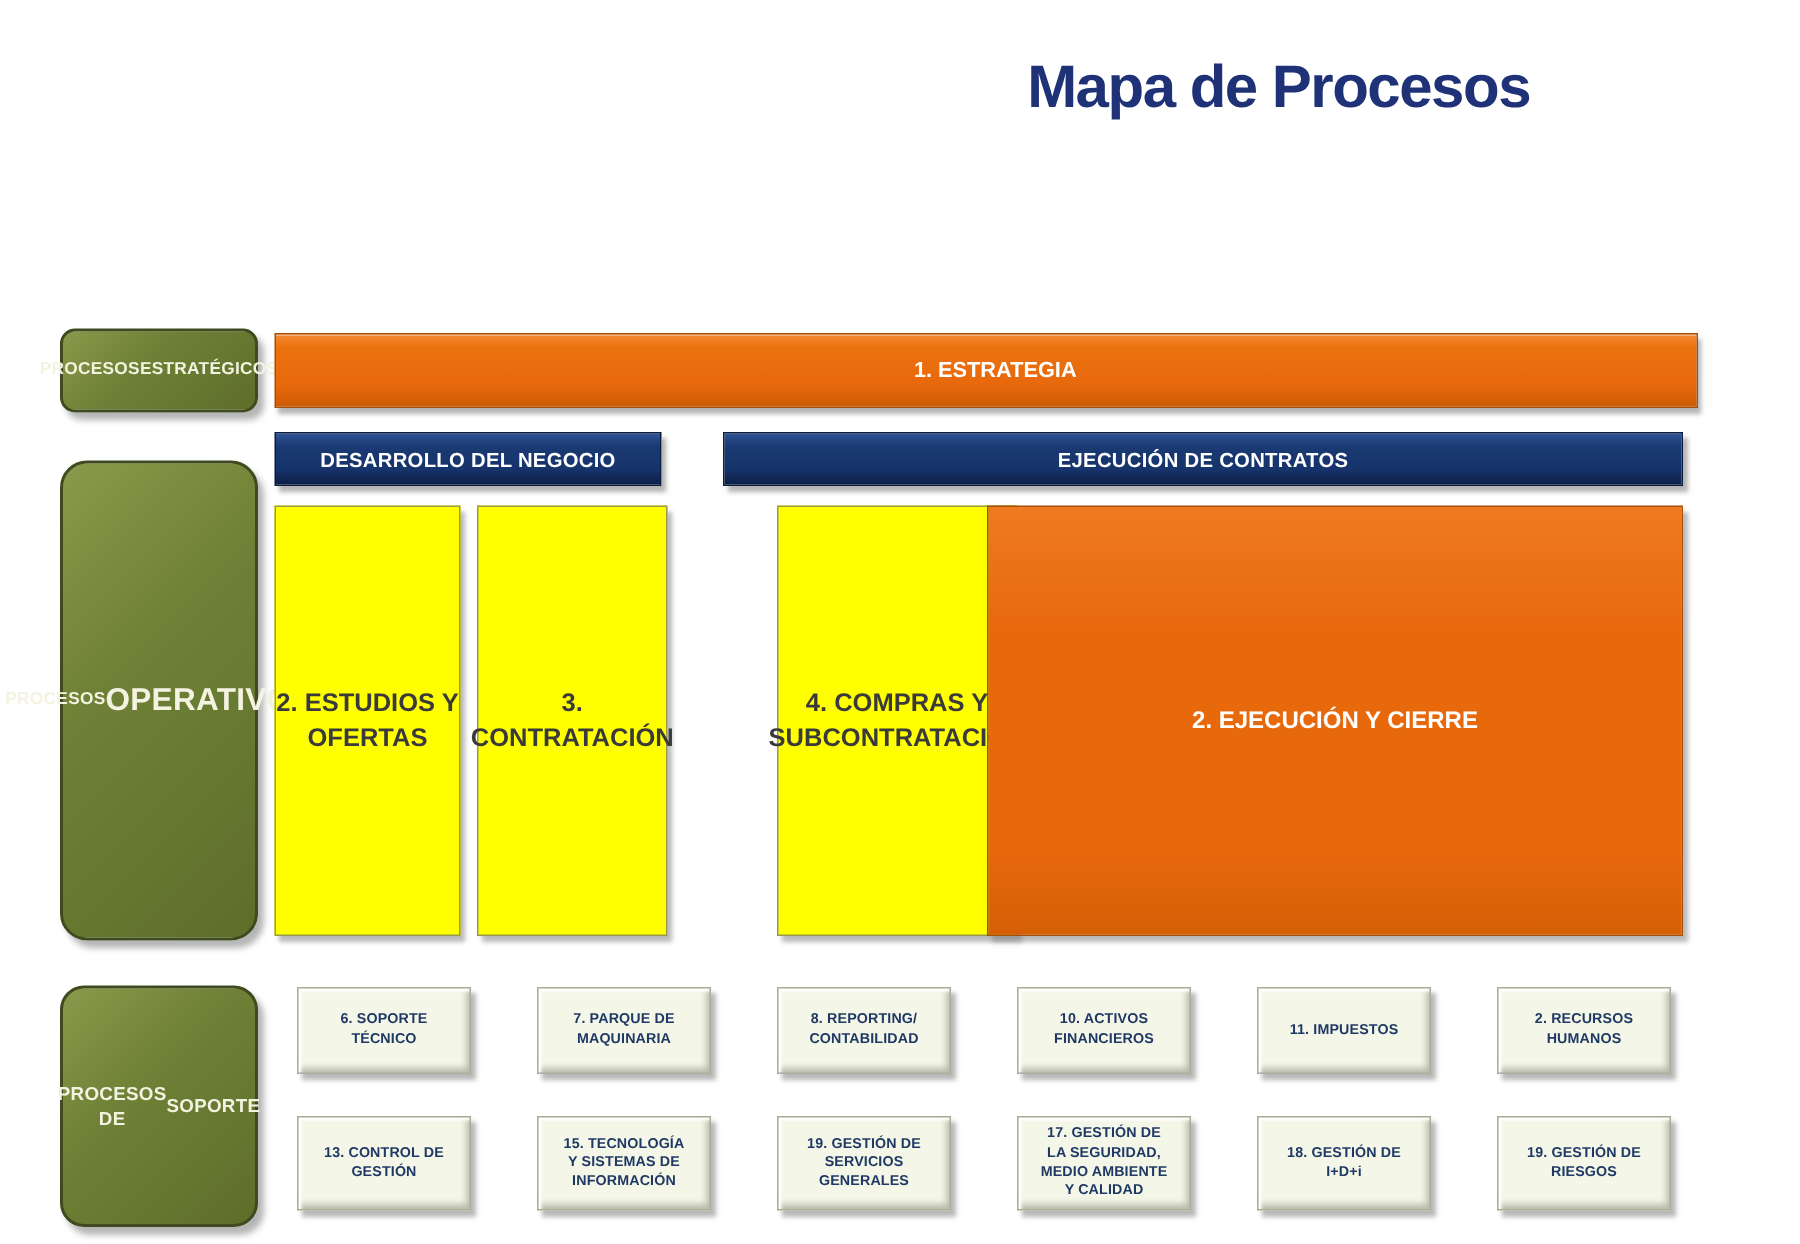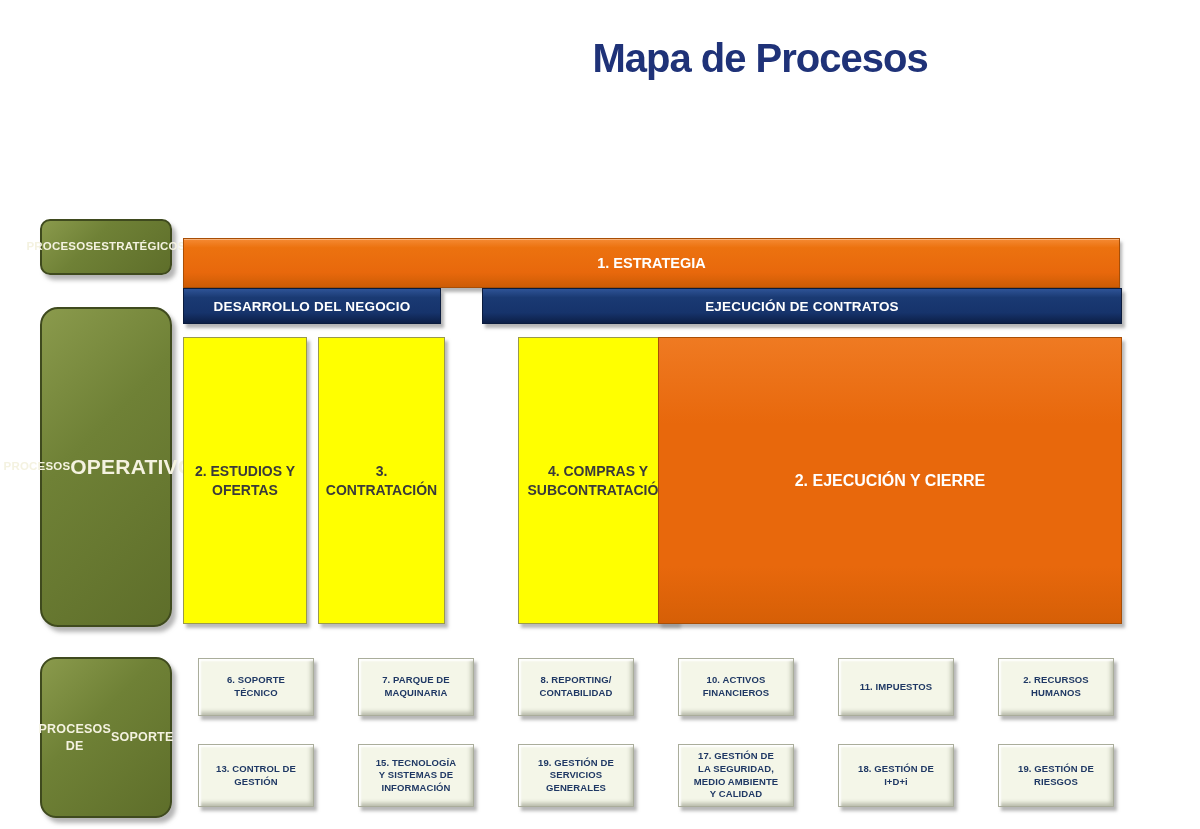--- a/index.html
+++ b/index.html
@@ -1,20 +1,20 @@
 <!DOCTYPE html>
 <html><head>
 <meta charset="utf-8">
 <style>
   html,body{margin:0;padding:0;background:#ffffff;}
   body{font-family:"Liberation Sans",sans-serif;}
   #canvas{position:relative;width:1200px;height:829px;background:#ffffff;overflow:hidden;}
 
   .title{
-    position:absolute;left:500px;top:36px;width:520px;text-align:center;
+    position:absolute;left:500px;top:36px;width:520px;text-align:right;
     font-size:40px;font-weight:bold;color:#1F3278;letter-spacing:-1px;
   }
 
   
   .lane{
     position:absolute;left:40px;width:128px;
     background:linear-gradient(135deg,#8a9a4c 0%,#6f8136 40%,#5e6e2a 100%);
     border:2px solid #3f4a1e;border-radius:12px;
     box-shadow:4px 5px 4px rgba(120,120,120,0.55);
     display:flex;flex-direction:row;align-items:center;justify-content:center;
@@ -22,26 +22,26 @@
   }
   .lane .ln{font-size:11.5px;line-height:1.35;letter-spacing:0.2px;}
   #lane-estrategicos{top:219px;height:52px;border-radius:10px;}
   #lane-operativos{top:307px;height:316px;border-radius:18px;}
   #lane-operativos .ln2{font-size:21px;}
   #lane-soporte{top:657px;height:157px;border-radius:16px;text-align:center;}
   #lane-soporte .ln{font-size:12.5px;}
 
   
   .bar-orange{
-    position:absolute;left:183px;top:238px;width:935px;height:48px;
+    position:absolute;left:183px;top:222px;width:935px;height:48px;
     background:linear-gradient(180deg,#f58a33 0%,#ec720f 18%,#e8680c 70%,#cd5c05 100%);
     border:1px solid #a84e06;
     box-shadow:2px 4px 3px rgba(130,130,130,0.6), inset 0 1px 0 rgba(255,255,255,0.35);
     display:flex;align-items:center;justify-content:center;
-    color:#ffffff;font-weight:bold;font-size:14.5px;
+    color:#ffffff;font-weight:bold;font-size:14.5px;padding-left:12px;
   }
 
   
   .hdr{
     position:absolute;top:288px;height:34px;
     background:linear-gradient(180deg,#2e5396 0%,#1a3a73 25%,#16336b 70%,#0c1f47 100%);
     border:1px solid #0a1b3d;
     box-shadow:3px 4px 3px rgba(130,130,130,0.6);
     display:flex;align-items:center;justify-content:center;
     color:#ffffff;font-weight:bold;font-size:13.5px;letter-spacing:0.2px;
@@ -50,21 +50,21 @@
   #hdr-ejecucion{left:482px;width:638px;}
 
   
   .proc{
     position:absolute;top:337px;height:285px;
     display:flex;align-items:center;justify-content:center;
     text-align:center;font-weight:bold;
     box-shadow:3px 4px 3px rgba(130,130,130,0.55);
   }
   .proc .lbl{white-space:pre-line;line-height:1.35;}
-  .proc-yellow{background:#ffff00;border:1px solid #99994d;color:#3a3a3a;font-size:14px;}
+  .proc-yellow{background:#ffff00;border:1px solid #99994d;color:#3a3a3a;font-size:17px;}
   .proc-orange{
     background:linear-gradient(180deg,#ef7a22 0%,#e8680c 30%,#e8680c 80%,#d65f06 100%);
     border:1px solid #a84e06;color:#ffffff;font-size:16px;
   }
   #proc-2{left:183px;width:122px;}
   #proc-3{left:318px;width:125px;}
   #proc-4{left:492px;width:158px;margin-left:26px;}
   #proc-5{left:658px;width:462px;}
 
   

